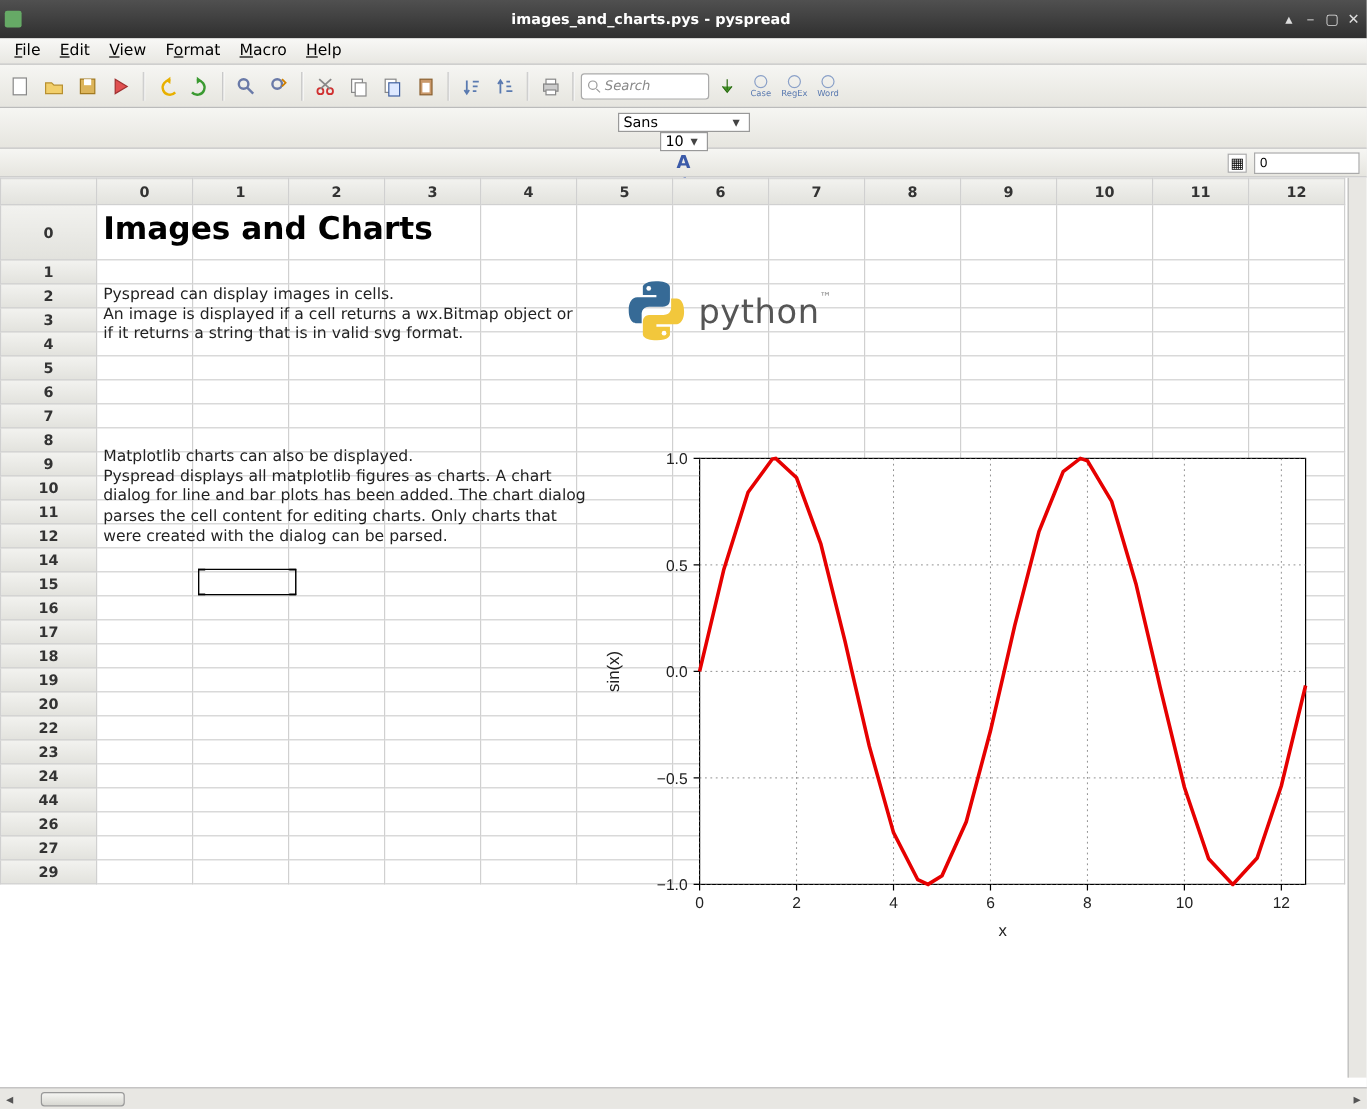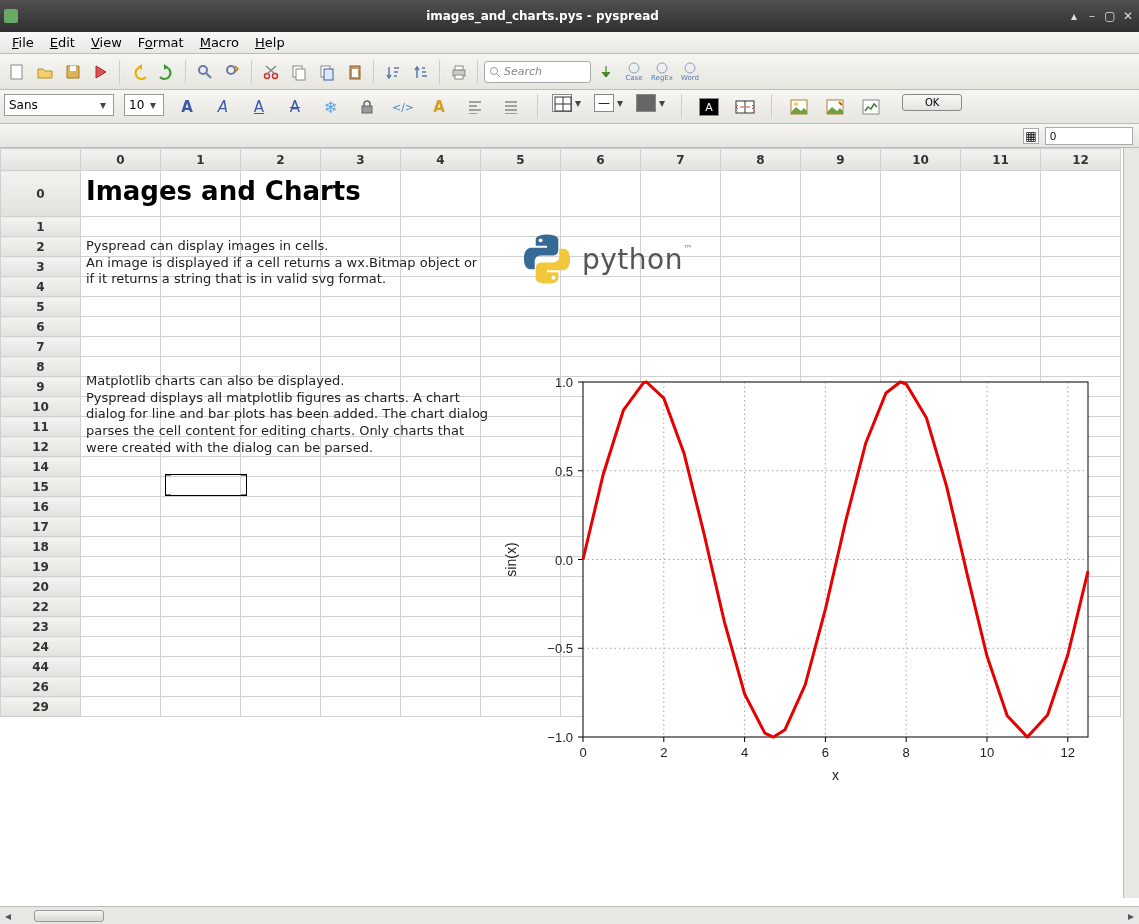--- a/index.html
+++ b/index.html
@@ -8,21 +8,21 @@
   .titlebar .title { flex:1; text-align:center; font-weight:bold;}
   .winbtn { width:14px; height:14px; margin-left:4px; display:flex; align-items:center; justify-content:center; color:#ddd; cursor:default;}
   .app-icon { width:14px; height:14px; background:#6a6; border-radius:2px; margin-right:4px;}
   .menubar { height:22px; background:linear-gradient(#f8f8f6,#e8e7e2); border-bottom:1px solid #bbb; display:flex; align-items:center; padding:0 4px; font-size:13px;}
   .menuitem { padding:2px 8px; cursor:default;}
   .menuitem u { text-decoration: underline;}
   .toolbar { background:linear-gradient(#f6f6f3,#e6e5df); border-bottom:1px solid #bbb; display:flex; align-items:center; padding:4px 4px; gap:2px;}
   .tbtn { width:26px; height:26px; display:flex; align-items:center; justify-content:center; border-radius:3px; cursor:default;}
   .sep { width:2px; height:24px; background:linear-gradient(to right,#bbb,#fff); margin:0 3px;}
   .searchbox { height:22px; width:107px; border:1px solid #aaa; background:#fff; border-radius:3px; display:flex; align-items:center; padding:0 4px; color:#888; font-style:italic; font-size:11px; gap:3px;}
-  .toolbar2 { background:linear-gradient(#f6f6f3,#e6e5df); border-bottom:1px solid #bbb; display:flex; align-items:flex-start; padding:4px 4px; gap:10px;}
+  .toolbar2 { background:linear-gradient(#f6f6f3,#e6e5df); border-bottom:1px solid #bbb; display:flex; align-items:center; padding:4px 4px; gap:0;flex-direction:column;}
   .fontbox { width:110px; height:22px; border:1px solid #999; background:#fff; display:flex; align-items:center; padding:0 4px; font-size:12px;}
   .sizebox { width:40px; height:22px; border:1px solid #999; background:#fff; display:flex; align-items:center; padding:0 4px; font-size:12px;}
   .dd { width:12px; text-align:center; color:#444;}
   .swatch { width:20px; height:18px; border:1px solid #888; }
   .cellref { height:24px; background:linear-gradient(#f6f6f3,#e6e5df); border-bottom:1px solid #bbb; display:flex; align-items:center; justify-content:flex-end; padding:0 6px; gap:6px;}
   .ref-input { width:88px; height:18px; border:1px solid #aaa; background:#fff; padding:0 4px; font-size:11px;}
   .grid-area { position:relative; height: calc(924px - 22px - 22px - 36px - 34px - 24px - 18px); background:#fff; overflow:hidden;}
   table.grid { border-collapse:collapse; table-layout:fixed;}
   table.grid th, table.grid td { border:1px solid #d0d0d0; }
   table.grid th { background:linear-gradient(#f2f2ef,#e2e2dd); color:#333; font-weight:bold; font-size:12px;}
@@ -701,20 +701,36 @@
           <td class="cell"></td>
           <td class="cell"></td>
           <td class="cell"></td>
           <td class="cell"></td>
           <td class="cell"></td>
           <td class="cell"></td>
           <td class="cell"></td>
         </tr>
         <tr>
           <th class="rowh">26</th>
+          <td class="cell"></td>
+          <td class="cell"></td>
+          <td class="cell"></td>
+          <td class="cell"></td>
+          <td class="cell"></td>
+          <td class="cell"></td>
+          <td class="cell"></td>
+          <td class="cell"></td>
+          <td class="cell"></td>
+          <td class="cell"></td>
+          <td class="cell"></td>
+          <td class="cell"></td>
+          <td class="cell"></td>
+        </tr>
+        <tr>
+          <th class="rowh">27</th>
           <td class="cell"></td>
           <td class="cell"></td>
           <td class="cell"></td>
           <td class="cell"></td>
           <td class="cell"></td>
           <td class="cell"></td>
           <td class="cell"></td>
           <td class="cell"></td>
           <td class="cell"></td>
           <td class="cell"></td>

